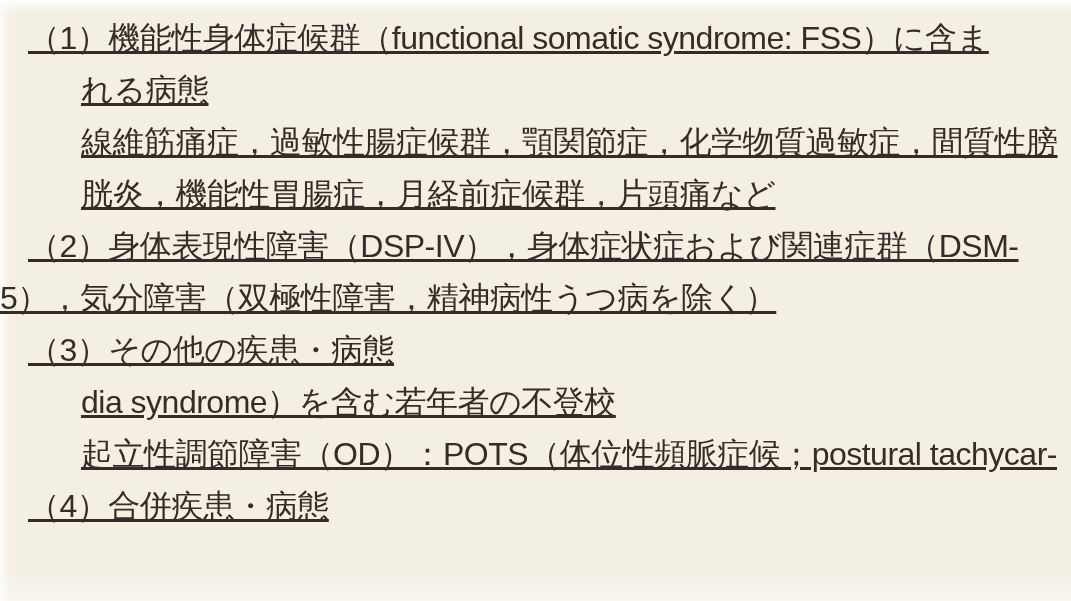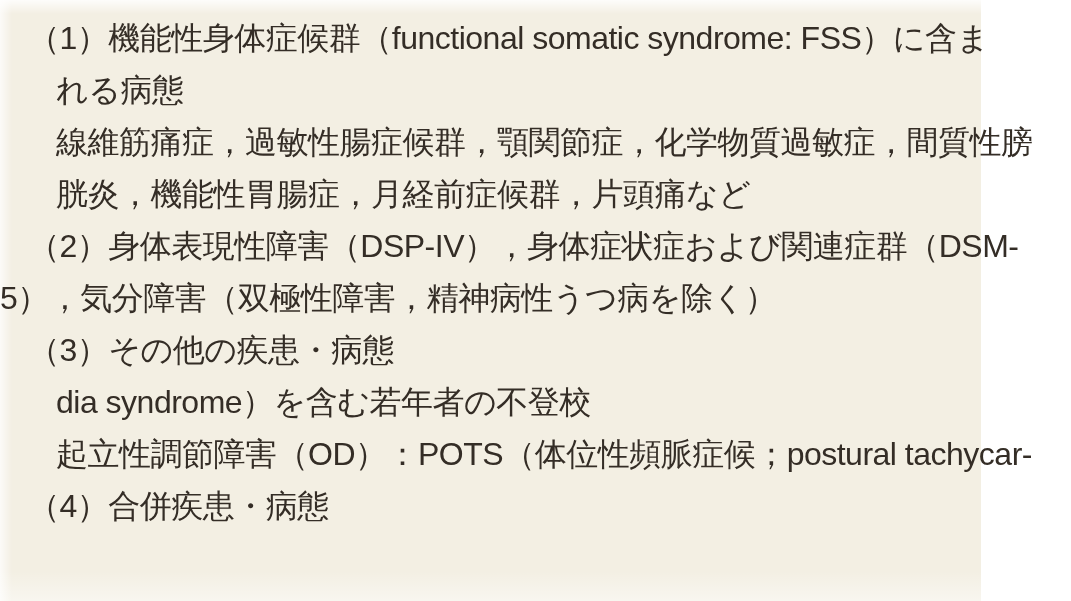--- a/index.html
+++ b/index.html
@@ -6,43 +6,44 @@
     margin: 0;
     padding: 0;
   }
   body {
     width: 1071px;
     height: 601px;
     overflow: hidden;
   }
   .page {
     position: relative;
-    width: 981px;
+    width: 1071px;
     height: 601px;
     box-sizing: border-box;
     background-image:
       linear-gradient(to bottom, rgba(255,255,255,0.85), rgba(255,255,255,0) 14px),
       linear-gradient(to right, rgba(255,255,255,0.75), rgba(255,255,255,0) 12px),
       linear-gradient(to top, rgba(255,255,255,0.45), rgba(255,255,255,0) 30px);
     background-color: #f3efe3;
     font-family: "Liberation Sans", "DejaVu Sans", sans-serif;
     color: #342d26;
     padding-top: 12px;
+    text-decoration: underline;
   }
   .line {
     height: 52px;
     line-height: 52px;
     font-size: 32px;
     letter-spacing: -0.5px;
     white-space: nowrap;
     font-weight: 500;
   }
   
   .ind0 { padding-left: 28px; }   
-  .ind1 { padding-left: 56px; }   
+  .ind1 { padding-left: 38px; margin-left: 43px; }   
   .ind2 { }   
 </style>
 </head>
 <body>
 
 <div class="page">
   <div class="line ind0">（1）機能性身体症候群（functional somatic syndrome: FSS）に含ま</div>
   <div class="line ind1">れる病態</div>
   <div class="line ind1">線維筋痛症，過敏性腸症候群，顎関節症，化学物質過敏症，間質性膀</div>
   <div class="line ind1">胱炎，機能性胃腸症，月経前症候群，片頭痛など</div>

